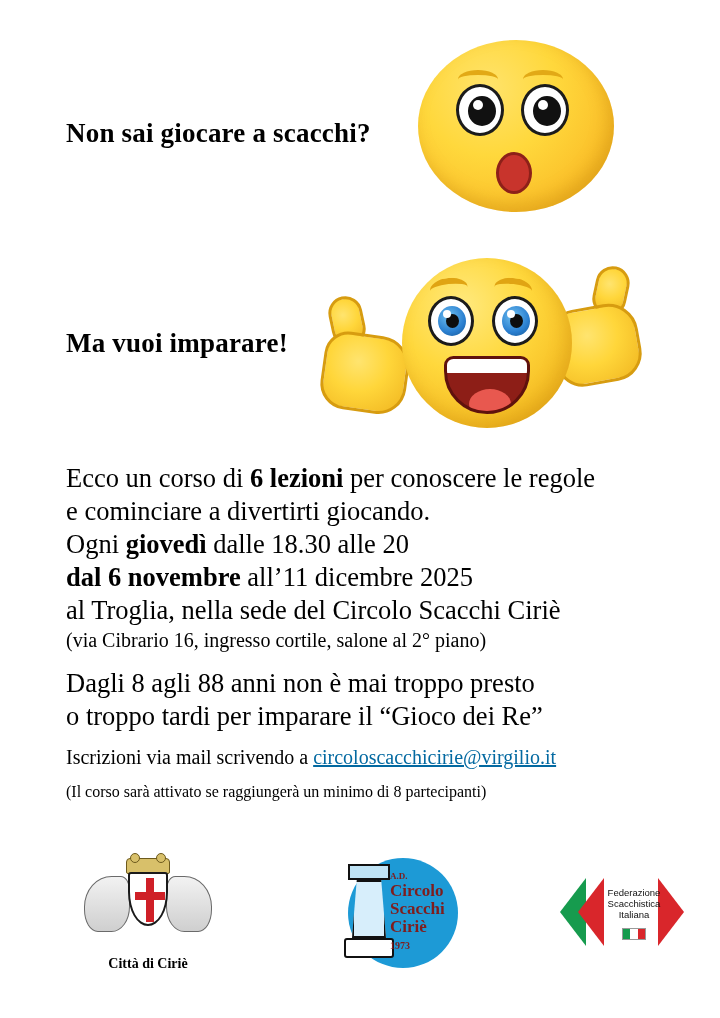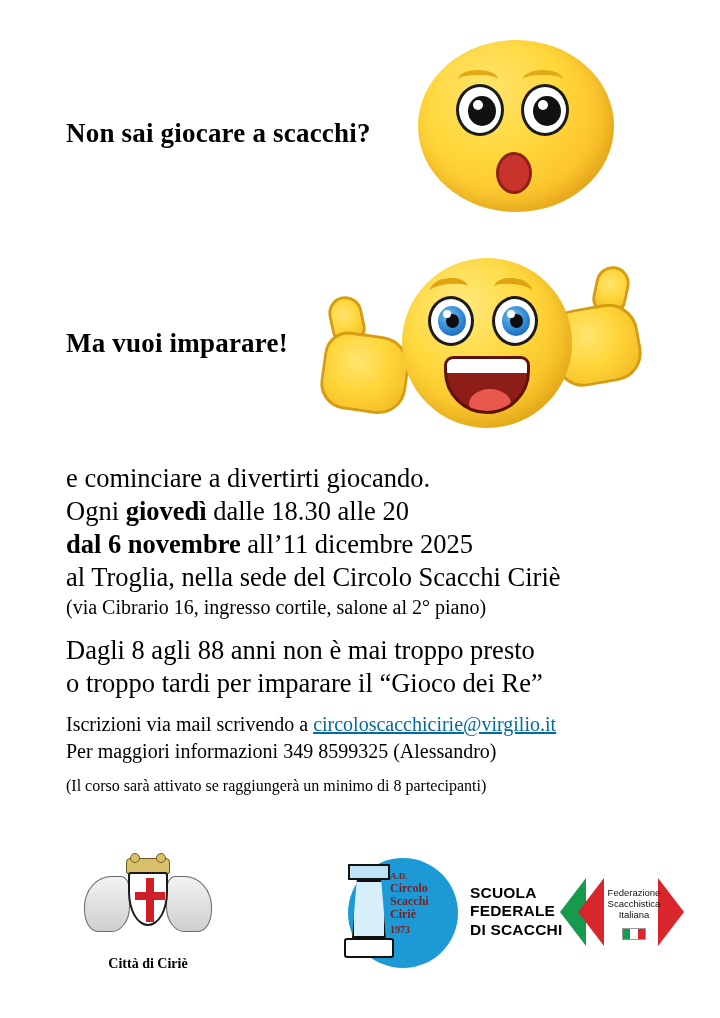--- a/index.html
+++ b/index.html
@@ -364,21 +364,21 @@
     left: 54px;
     top: 16px;
     width: 66px;
     text-align: left;
     font-family: "Liberation Serif", serif;
     font-weight: bold;
     color: #7f1d1d;
     line-height: 1.08;
   }
   .ct-ad { font-size: 9px; }
-  .ct-main { font-size: 12px; }
+  .ct-main { font-size: 17px; }
   .ct-year { font-size: 10px; margin-top: 4px; }
 
   
   .scuola {
     position: absolute;
     left: 470px;
     top: 38px;
     width: 96px;
     font-family: "Liberation Sans", sans-serif;
     font-weight: bold;
@@ -485,20 +485,23 @@
     <div class="t-glint t-glint-l"></div>
     <div class="t-glint t-glint-r"></div>
     <div class="t-mouth">
       <div class="t-teeth"></div>
       <div class="t-tongue"></div>
     </div>
   </div>
 
   <div class="body-block">
 
+    <div class="line l-big">
+      <span>Ecco un corso di </span><b>6 lezioni</b><span> per conoscere le regole</span>
+    </div>
 
     <div class="line l-big">e cominciare a divertirti giocando.</div>
 
     <div class="line l-big">
       <span>Ogni </span><b>giovedì</b><span> dalle 18.30 alle 20</span>
     </div>
 
     <div class="line l-big">
       <b>dal 6 novembre</b><span> all’11 dicembre 2025</span>
     </div>
@@ -510,21 +513,20 @@
     <div class="gap-a"></div>
 
     <div class="line l-big">Dagli 8 agli 88 anni non è mai troppo presto</div>
     <div class="line l-big">o troppo tardi per imparare il “Gioco dei Re”</div>
 
     <div class="gap-b"></div>
 
     <div class="line l-small">
       <span>Iscrizioni via mail scrivendo a </span><a class="mail-link" href="#">circoloscacchicirie@virgilio.it</a>
     </div>
-    <div class="line l-small">Per maggiori informazioni 349 8599325 (Alessandro)</div>
 
     <div class="gap-c"></div>
 
     <div class="line l-tiny">(Il corso sarà attivato se raggiungerà un minimo di 8 partecipanti)</div>
   </div>
 
   <div class="logos">
 
     <div class="crest-wrap">
       <div class="crest">
@@ -548,25 +550,20 @@
       </div>
       <div class="circolo-text">
         <div class="ct-ad">A.D.</div>
         <div class="ct-main">Circolo</div>
         <div class="ct-main">Scacchi</div>
         <div class="ct-main">Ciriè</div>
         <div class="ct-year">1973</div>
       </div>
     </div>
 
-    <div class="scuola">
-      <div>SCUOLA</div>
-      <div>FEDERALE</div>
-      <div>DI SCACCHI</div>
-    </div>
 
     <div class="fsi">
       <div class="chev chev-left-green"></div>
       <div class="chev chev-left-red"></div>
       <div class="chev chev-right-red"></div>
       <div class="fsi-center">
         <div>Federazione</div>
         <div>Scacchistica</div>
         <div>Italiana</div>
       </div>

